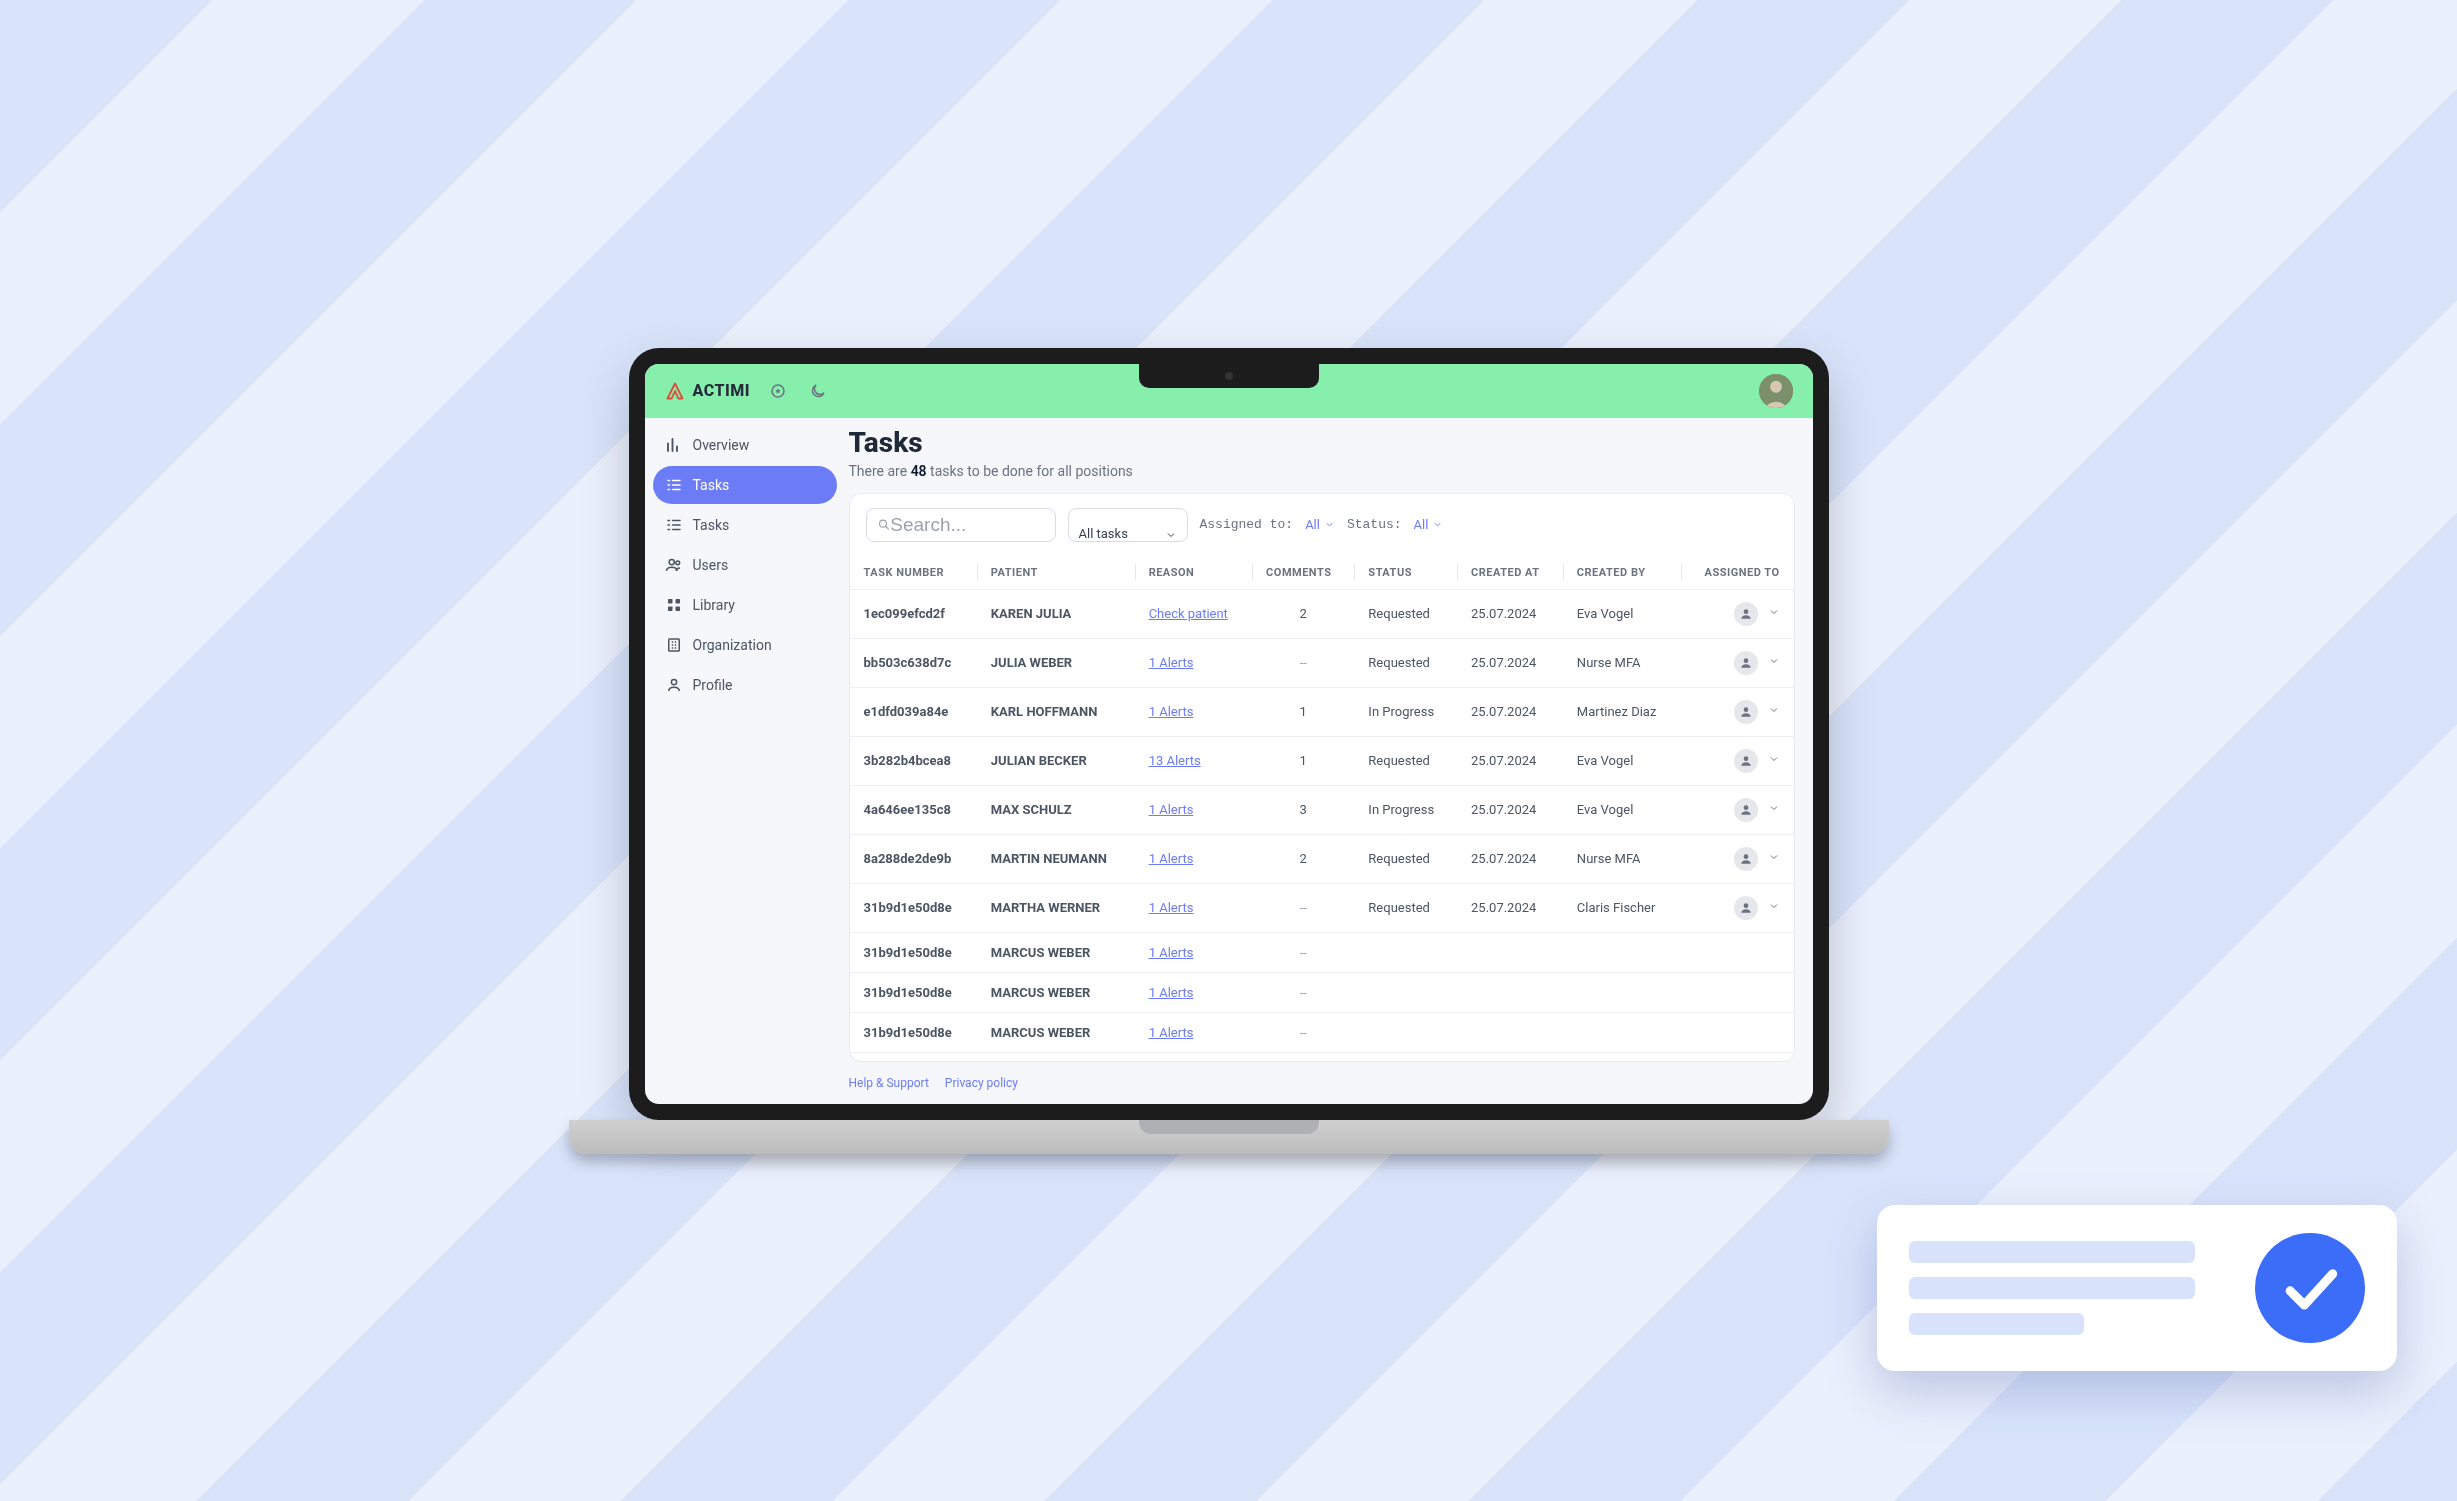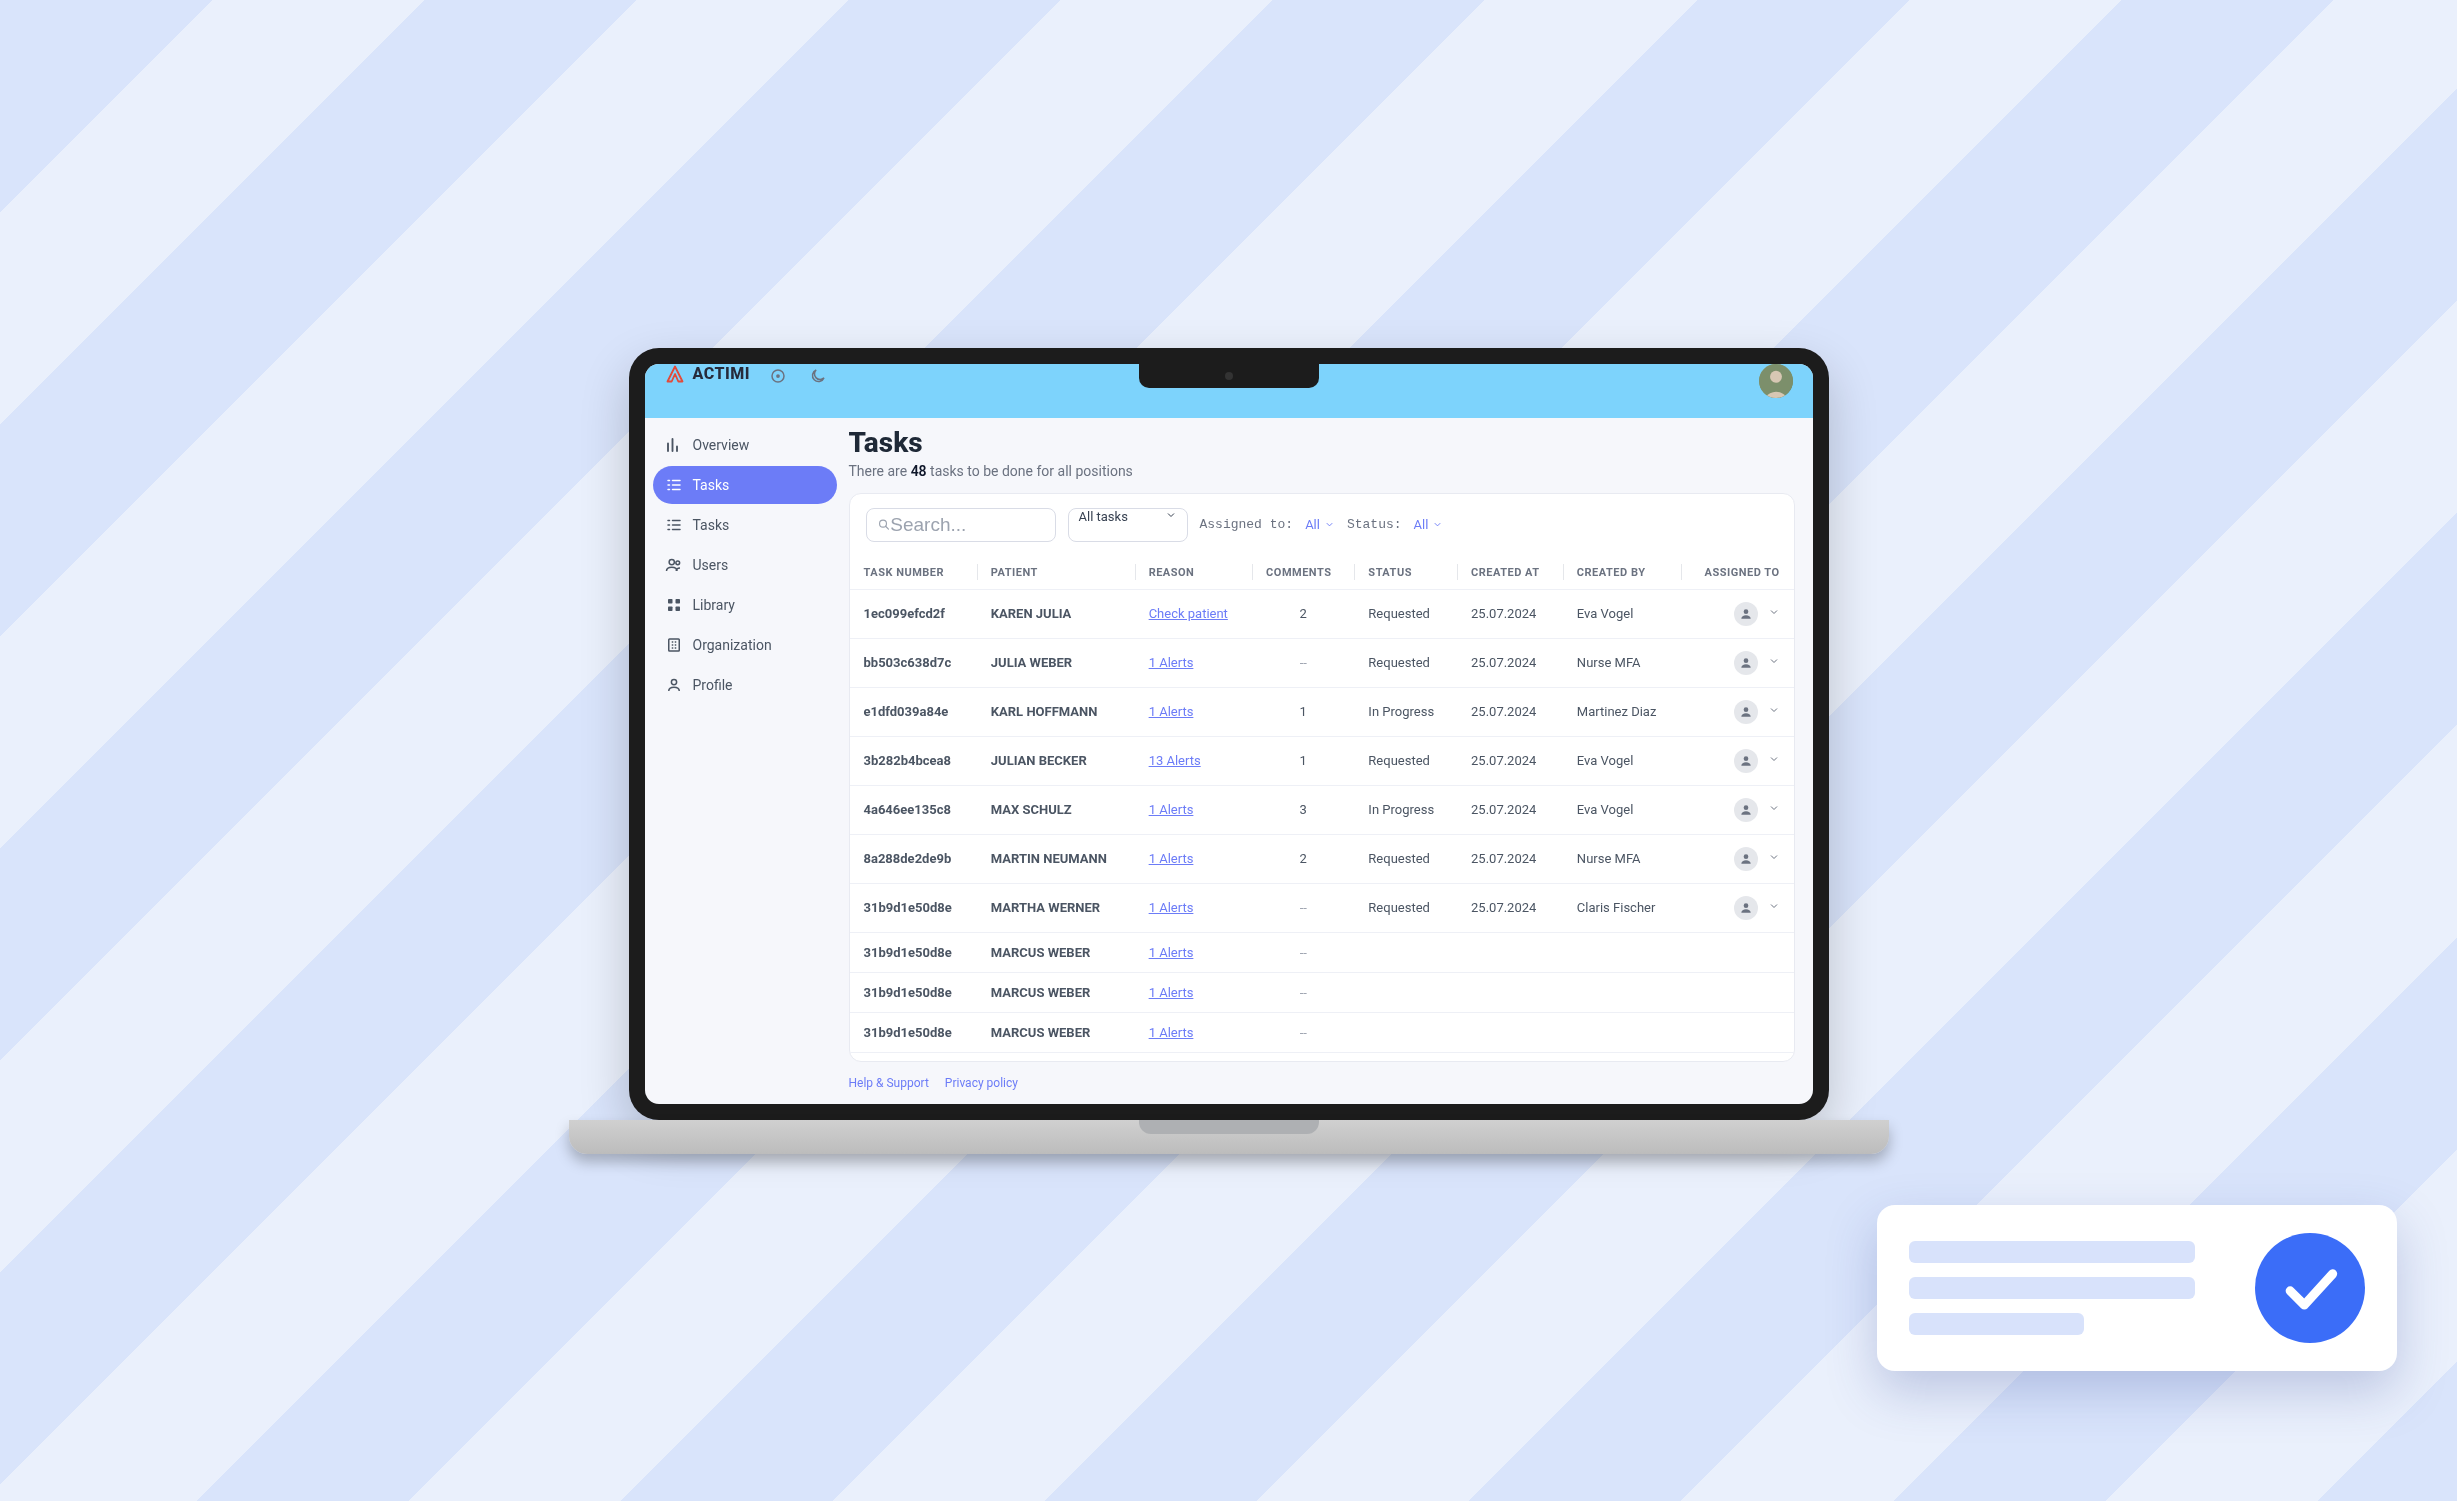--- a/index.html
+++ b/index.html
@@ -73,24 +73,24 @@
     top: 0; left: 50%; transform: translateX(-50%);
     width: 180px; height: 14px;
     background: #aeb0b3;
     border-bottom-left-radius: 12px;
     border-bottom-right-radius: 12px;
   }
 
   
   .topbar {
     height: 54px;
-    display: flex; align-items: flex-start;
+    display: flex; align-items: center;
     padding: 0 20px;
     gap: 16px;
-    background: #7dd3fc;
+    background: #86efac;
   }
   .brand {
     display: flex; align-items: center; gap: 8px;
     font-weight: 800; letter-spacing: 0.5px;
     color: #262a3a;
   }
   .brand-mark {
     width: 20px; height: 20px;
   }
   .icon-btn {
@@ -165,21 +165,21 @@
     border: 1px solid #d9dce6; border-radius: 8px;
     height: 34px; padding: 0 10px; width: 190px;
     color: #9ca3af;
   }
   .search-box input {
     border: none; outline: none; font-size: 19px;
     width: 100%; background: transparent; color: #374151;
   }
   .search-box input::placeholder { color: #9ca3af; }
   .select-box {
-    display: flex; align-items: flex-start; justify-content: space-between;
+    display: flex; align-items: flex-end; justify-content: space-between;
     border: 1px solid #d9dce6; border-radius: 8px;
     height: 34px; padding: 0 10px; width: 120px;
     font-size: 13px; color: #374151; cursor: pointer;
   }
   .filter-label { font-size: 13px; color: #6b7280; font-family: Liberation Mono, monospace; }
   .filter-pill {
     font-size: 13px; color: #6c7cf7; cursor: pointer;
     display: inline-flex; align-items: center; gap: 4px;
   }
 

